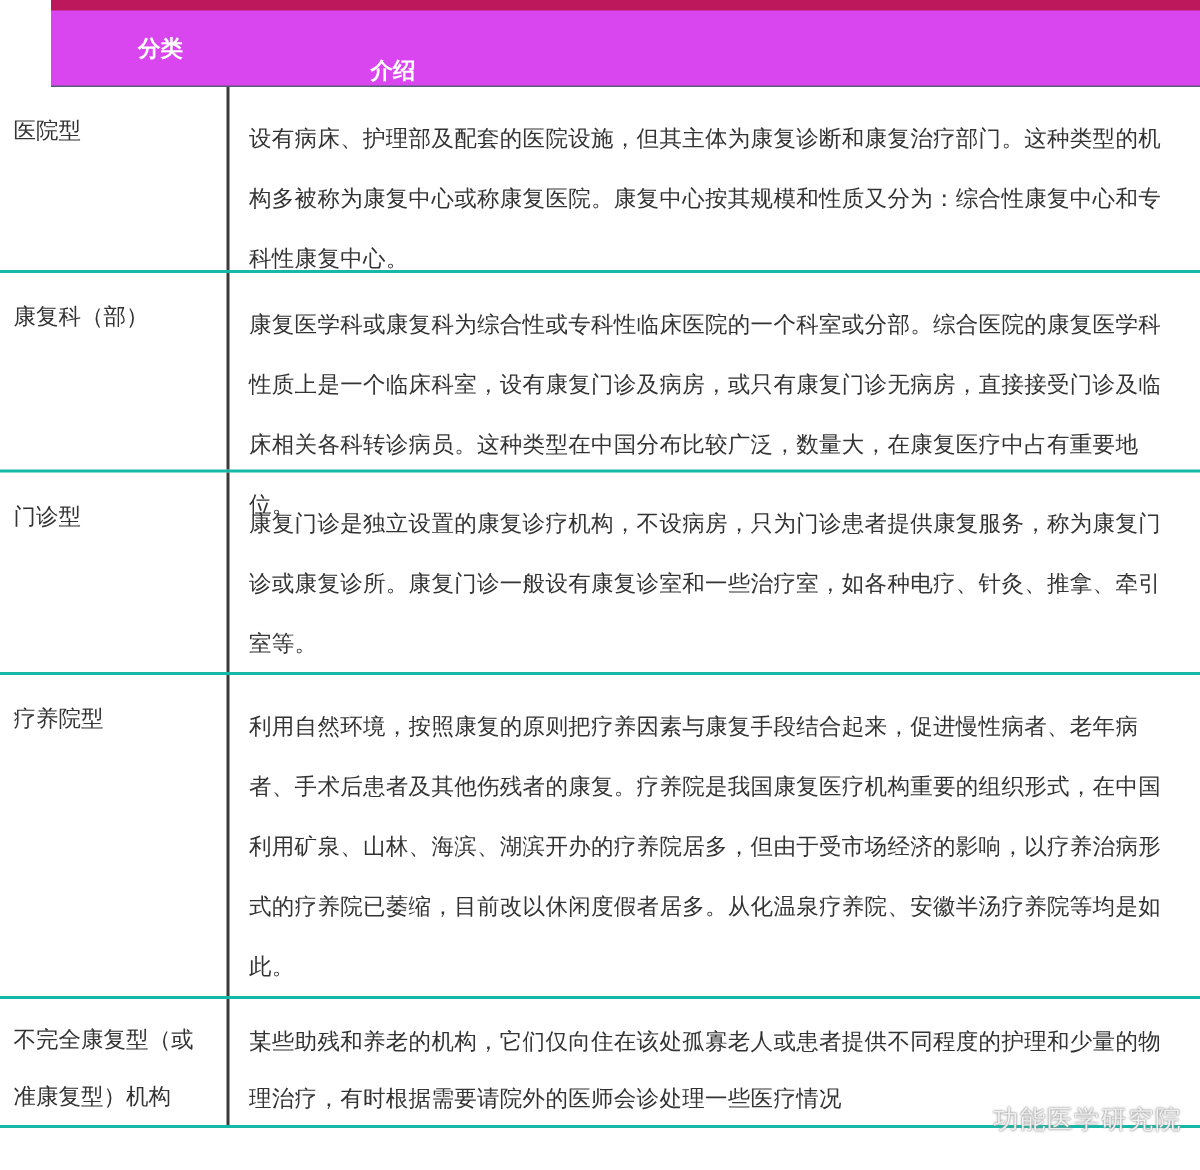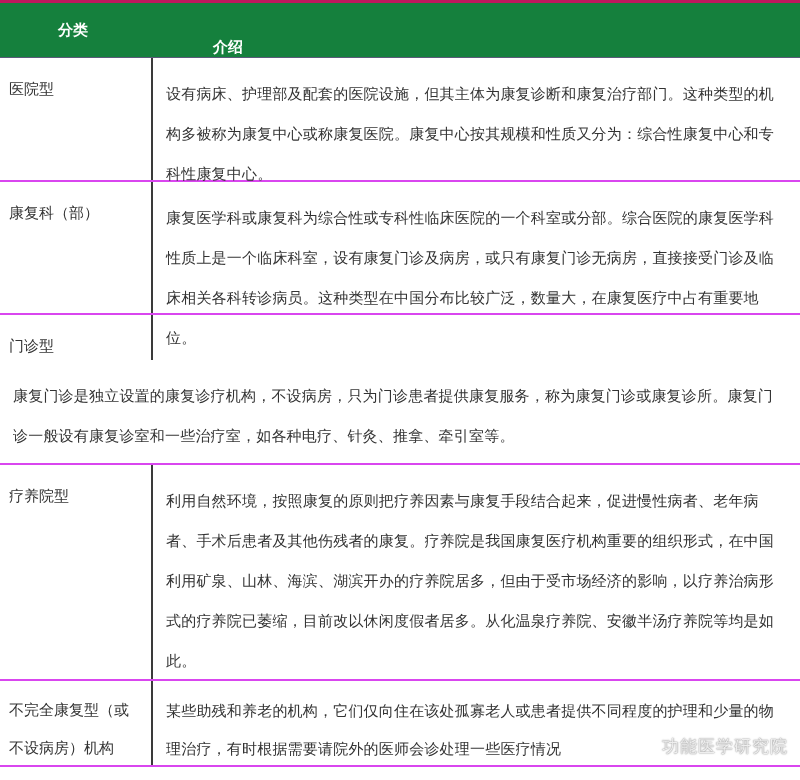--- a/index.html
+++ b/index.html
@@ -6,44 +6,46 @@
     body {
       width: 800px; height: 780px; position: relative; overflow: hidden;
       font-family: "DejaVu Sans", "Liberation Sans", sans-serif;
       color: #333333;
     }
     .table {
       position: absolute; left: 0; top: 0; width: 800px;
       border-collapse: collapse;
     }
     .hdr {
-      display: flex; height: 58px; background: #15803d;
-      border-top: 3px solid #be185d; border-bottom: 1px solid #5a5a7a;
+      display: flex; height: 58px; background: #d946ef;
+      border-top: 7px solid #be185d; border-bottom: 1px solid #5a5a7a;
       box-sizing: border-box;
+      margin-left: 34px;
     }
     .hdr .c1 { width: 153px; display: flex; align-items: center; padding-left: 58px; box-sizing: border-box; }
     .hdr .c2 { flex: 1; display: flex; align-items: flex-end; padding-left: 60px; box-sizing: border-box; }
     .hdr span { color: #ffffff; font-weight: bold; font-size: 15px; }
     .row {
       display: flex; box-sizing: border-box;
-      border-bottom: 2px solid #d946ef;
+      border-bottom: 2px solid #14b8a6;
+      font-family: Liberation Mono, monospace;
     }
     .row .c1 {
       width: 153px; box-sizing: border-box; padding: 17px 0 0 9px;
       border-right: 2px solid #3a3a3a; font-size: 15px; line-height: 40px;
     }
     .row .c1 .lbl { display: block; line-height: 28px; }
     .row .c2 {
       flex: 1; box-sizing: border-box; padding: 15px 20px 0 12px;
       font-size: 15px; line-height: 40px; letter-spacing: 0.2px;
     }
     .row .c2 p { margin: 1px; }
     .r1 { height: 124px; }
     .r2 { height: 133px; }
-    .r3 { height: 150px; flex-direction: column; }
+    .r3 { height: 135px; }
     .r4 { height: 216px; }
     .r5 { height: 86px; }
     .r5 .c1 { padding-top: 10px; line-height: 38px; }
     .r5 .c1 .lbl { line-height: 38px; }
     .r5 .c2 { padding-top: 10px; line-height: 38px; }
     .watermark {
       position: absolute; right: 12px; bottom: 22px;
       font-size: 17px; color: rgba(255,255,255,0.85);
       text-shadow: 0 0 1px #888, 0 0 2px #999;
       letter-spacing: 1px;
@@ -94,21 +96,21 @@
       <span class="lbl">疗养院型</span>
     </div>
     <div class="c2">
       <p>利用自然环境，按照康复的原则把疗养因素与康复手段结合起来，促进慢性病者、老年病者、手术后患者及其他伤残者的康复。疗养院是我国康复医疗机构重要的组织形式，在中国利用矿泉、山林、海滨、湖滨开办的疗养院居多，但由于受市场经济的影响，以疗养治病形式的疗养院已萎缩，目前改以休闲度假者居多。从化温泉疗养院、安徽半汤疗养院等均是如此。</p>
     </div>
   </div>
 
   <div class="row r5">
     <div class="c1">
       <span class="lbl">不完全康复型（或</span>
-      <span class="lbl">不设病房）机构</span>
+      <span class="lbl">准康复型）机构</span>
     </div>
     <div class="c2">
       <p>某些助残和养老的机构，它们仅向住在该处孤寡老人或患者提供不同程度的护理和少量的物理治疗，有时根据需要请院外的医师会诊处理一些医疗情况</p>
     </div>
   </div>
 </div>
 
 <div class="watermark">功能医学研究院</div>
 
 </body></html>

